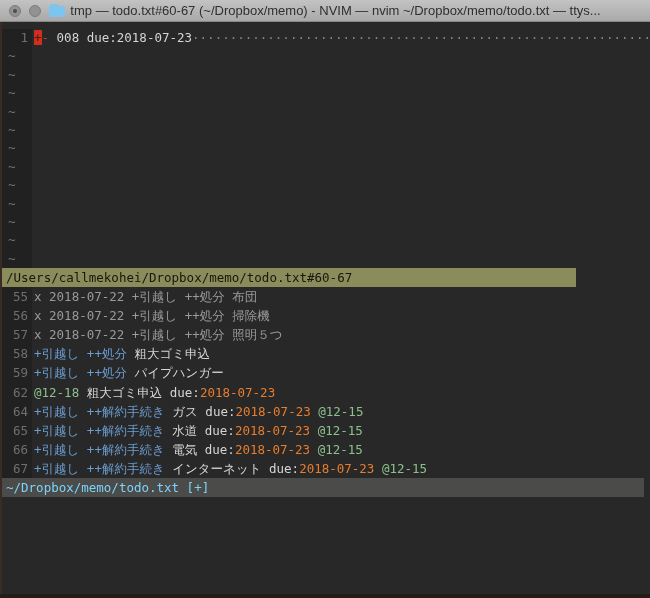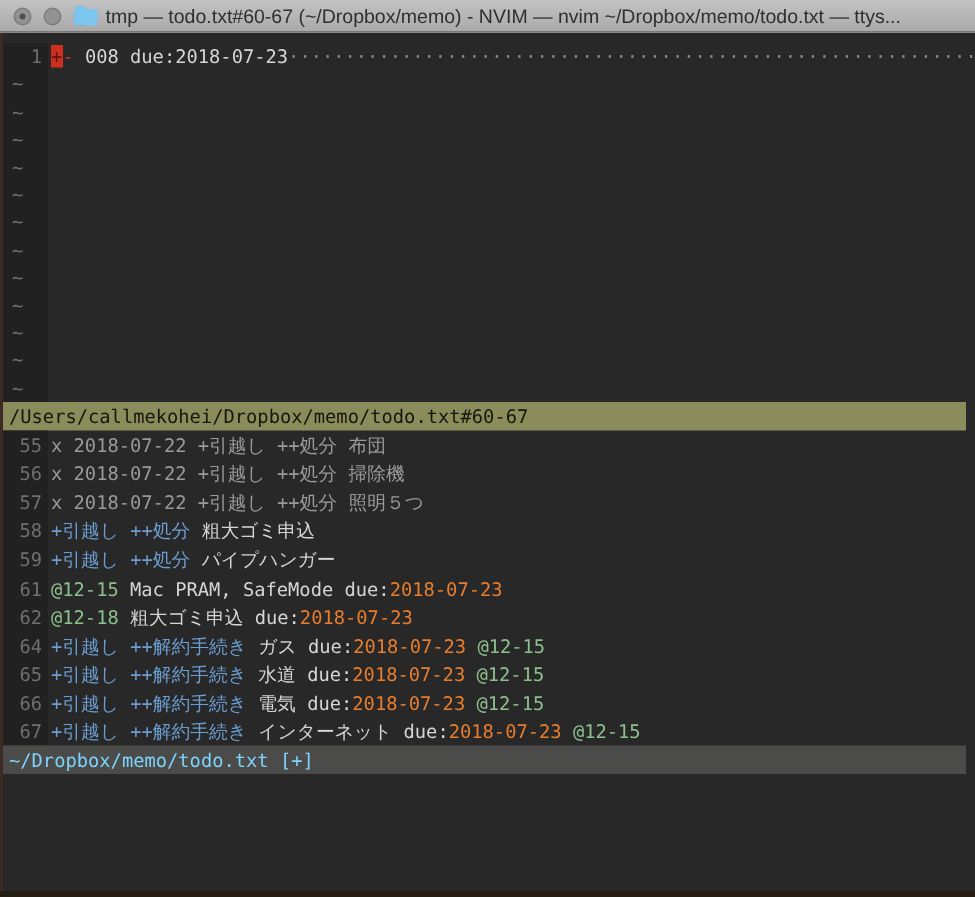--- a/index.html
+++ b/index.html
@@ -61,21 +61,21 @@
   .red-dash { color:#c43a2a; }
   .dots     { color:#7e8994; }
 
   .seg-done  { color:#9a9a9a;text-align:center; }
   .seg-tag   { color:#6b9dd1; }
   .seg-ctx   { color:#8cc08c; }
   .seg-date  { color:#e87e2d; }
   .seg-plain { color:#d5d5d5; }
 
   .statusline-active {
-    margin-left:2px; width:642px; box-sizing:border-box;
+    margin-left:2px; width:574px; box-sizing:border-box;
     height:19px; line-height:19px; padding-left:4px;
     background:#8a8c5c; color:#17170a;
     font-size:12.5px; white-space:pre; overflow:hidden;
   }
   .statusline-inactive {
     margin-left:2px; width:642px; box-sizing:border-box;
     height:19px; line-height:19px; padding-left:4px;
     background:#4b4b49; color:#7dd3fc;
     font-size:12.5px; white-space:pre; overflow:hidden;
   }
@@ -124,21 +124,20 @@
       </div>
 
       <div class="statusline-active">/Users/callmekohei/Dropbox/memo/todo.txt#60-67</div>
 
       <div class="bufwin win-rows" id="buffer">
           <div class="row"><span class="lnum">55</span><span class="seg-done">x 2018-07-22 +引越し ++処分 布団</span></div>
           <div class="row"><span class="lnum">56</span><span class="seg-done">x 2018-07-22 +引越し ++処分 掃除機</span></div>
           <div class="row"><span class="lnum">57</span><span class="seg-done">x 2018-07-22 +引越し ++処分 照明５つ</span></div>
           <div class="row"><span class="lnum">58</span><span class="seg-tag">+引越し</span><span class="seg-plain"> </span><span class="seg-tag">++処分</span><span class="seg-plain"> 粗大ゴミ申込</span></div>
           <div class="row"><span class="lnum">59</span><span class="seg-tag">+引越し</span><span class="seg-plain"> </span><span class="seg-tag">++処分</span><span class="seg-plain"> パイプハンガー</span></div>
-          <div class="row"><span class="lnum">61</span><span class="seg-ctx">@12-15</span><span class="seg-plain"> Mac PRAM, SafeMode due:</span><span class="seg-date">2018-07-23</span></div>
           <div class="row"><span class="lnum">62</span><span class="seg-ctx">@12-18</span><span class="seg-plain"> 粗大ゴミ申込 due:</span><span class="seg-date">2018-07-23</span></div>
           <div class="row"><span class="lnum">64</span><span class="seg-tag">+引越し</span><span class="seg-plain"> </span><span class="seg-tag">++解約手続き</span><span class="seg-plain"> ガス due:</span><span class="seg-date">2018-07-23</span><span class="seg-plain"> </span><span class="seg-ctx">@12-15</span></div>
           <div class="row"><span class="lnum">65</span><span class="seg-tag">+引越し</span><span class="seg-plain"> </span><span class="seg-tag">++解約手続き</span><span class="seg-plain"> 水道 due:</span><span class="seg-date">2018-07-23</span><span class="seg-plain"> </span><span class="seg-ctx">@12-15</span></div>
           <div class="row"><span class="lnum">66</span><span class="seg-tag">+引越し</span><span class="seg-plain"> </span><span class="seg-tag">++解約手続き</span><span class="seg-plain"> 電気 due:</span><span class="seg-date">2018-07-23</span><span class="seg-plain"> </span><span class="seg-ctx">@12-15</span></div>
           <div class="row"><span class="lnum">67</span><span class="seg-tag">+引越し</span><span class="seg-plain"> </span><span class="seg-tag">++解約手続き</span><span class="seg-plain"> インターネット due:</span><span class="seg-date">2018-07-23</span><span class="seg-plain"> </span><span class="seg-ctx">@12-15</span></div>
         </div>
 
       <div class="statusline-inactive">~/Dropbox/memo/todo.txt [+]</div>
 
       <div class="cmdline"></div>

